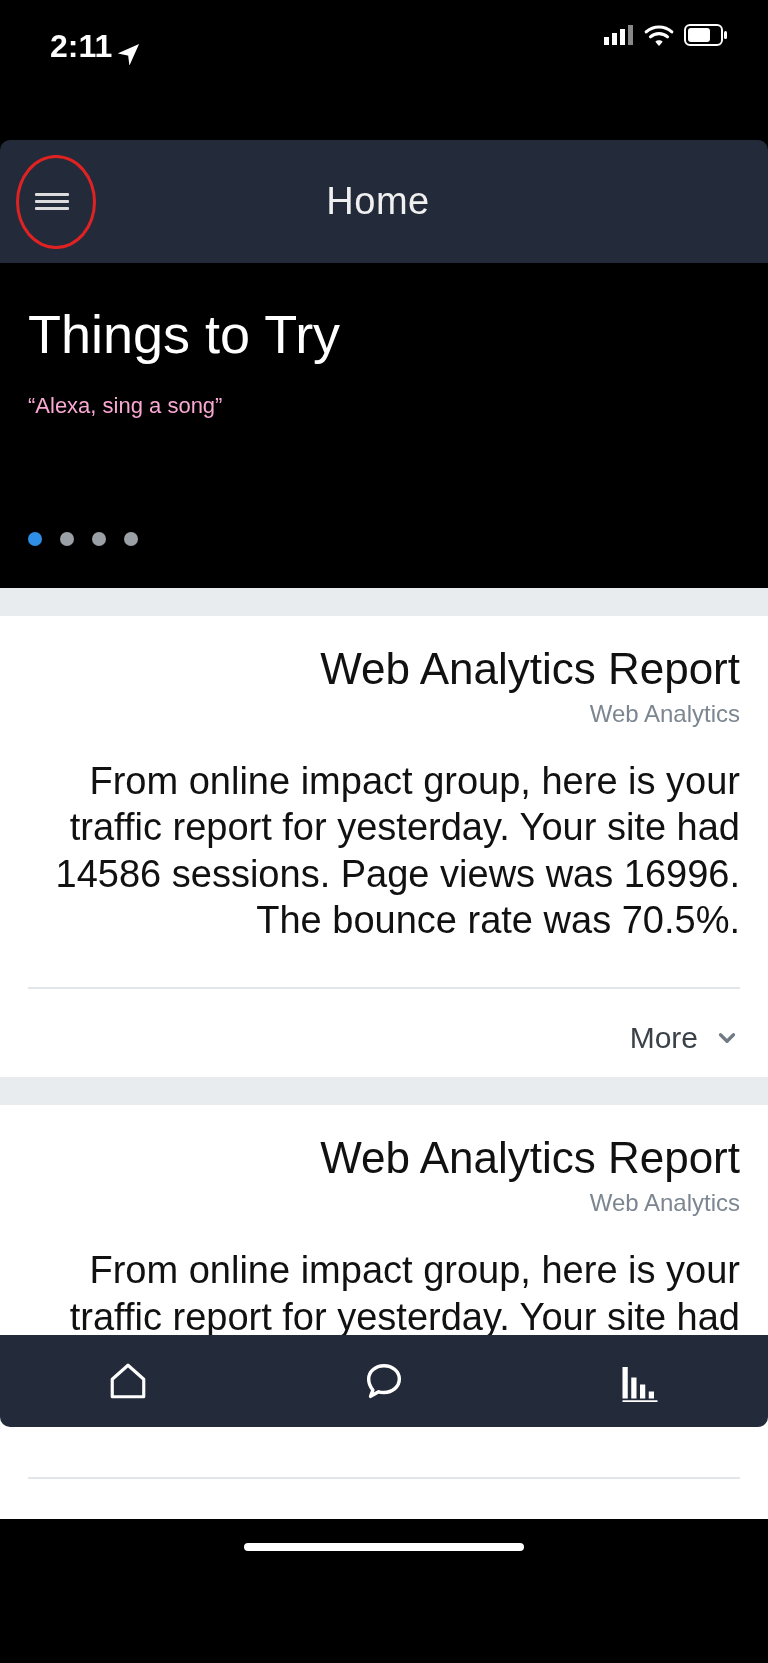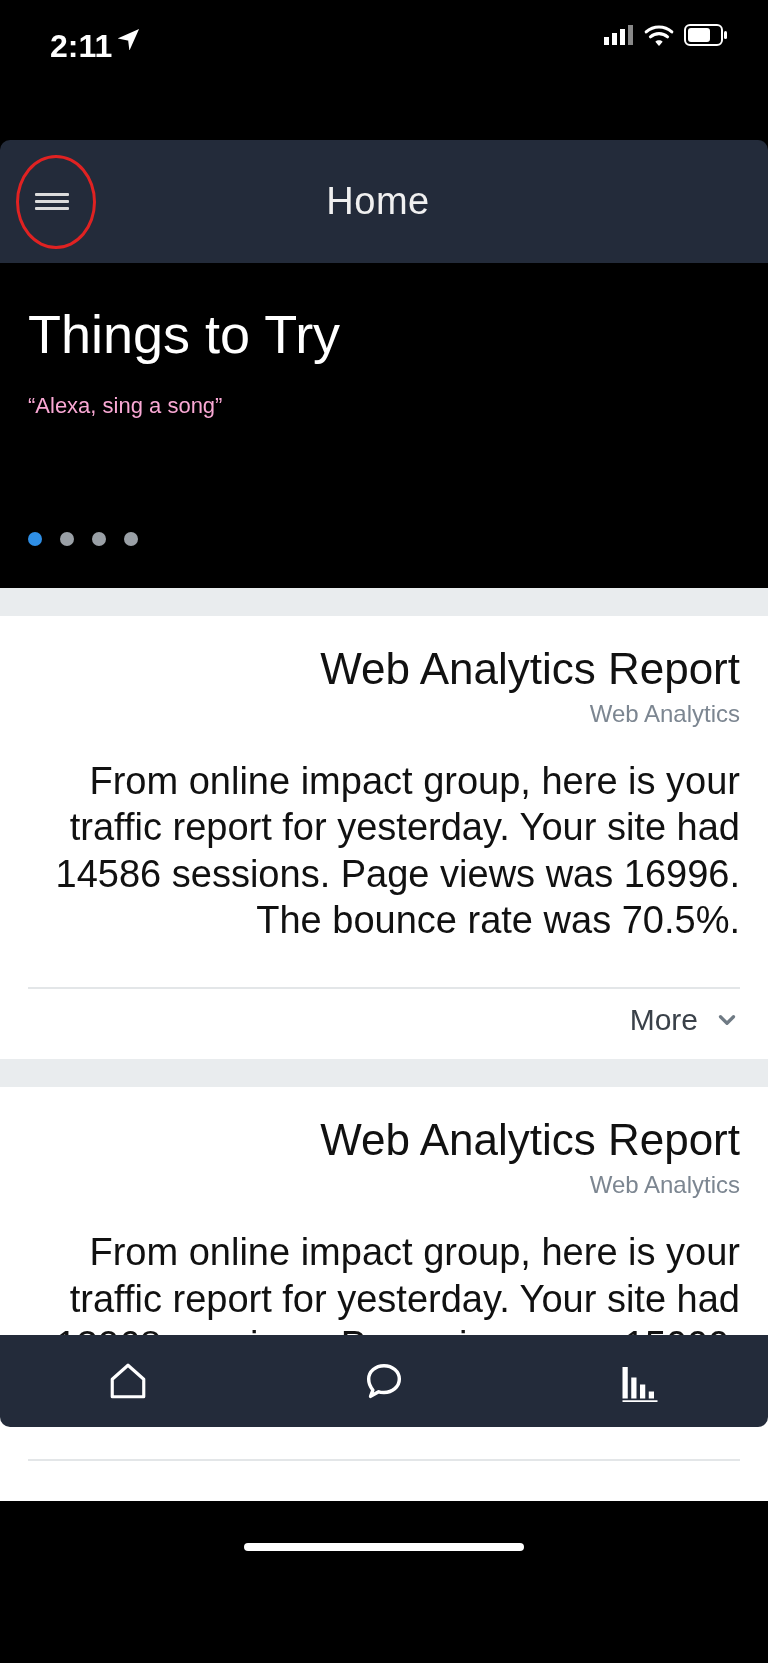--- a/index.html
+++ b/index.html
@@ -14,21 +14,21 @@
   .status-bar {
     height: 70px;
     display: flex;
     justify-content: space-between;
     align-items: center;
     padding: 0 40px 0 50px;
     color: #fff;
     font-size: 32px;
     font-weight: 600;
   }
-  .status-left { display: flex; align-items: flex-start; gap: 6px; margin-top: 22px; }
+  .status-left { display: flex; align-items: flex-end; gap: 6px; margin-top: 22px; }
   .status-right { display: flex; align-items: center; gap: 10px; }
   .spacer-top { height: 70px; }
   .app-header {
     height: 123px;
     background: #232b3a;
     display: flex;
     align-items: center;
     position: relative;
     border-radius: 10px 10px 0 0;
   }
@@ -115,21 +115,21 @@
   }
   .card-hr {
     border: none;
     border-top: 2px solid #e3e6e8;
   }
   .more-row {
     display: flex;
     justify-content: flex-end;
     align-items: center;
     gap: 16px;
-    padding: 14px 28px 22px 28px;
+    padding: 32px 28px 22px 28px;
     background: #fff;
     color: #3a4149;
     font-size: 30px;
   }
   .bottom-nav {
     position: absolute;
     top: 1335px;
     left: 0; right: 0;
     height: 92px;
     background: #232b3a;

